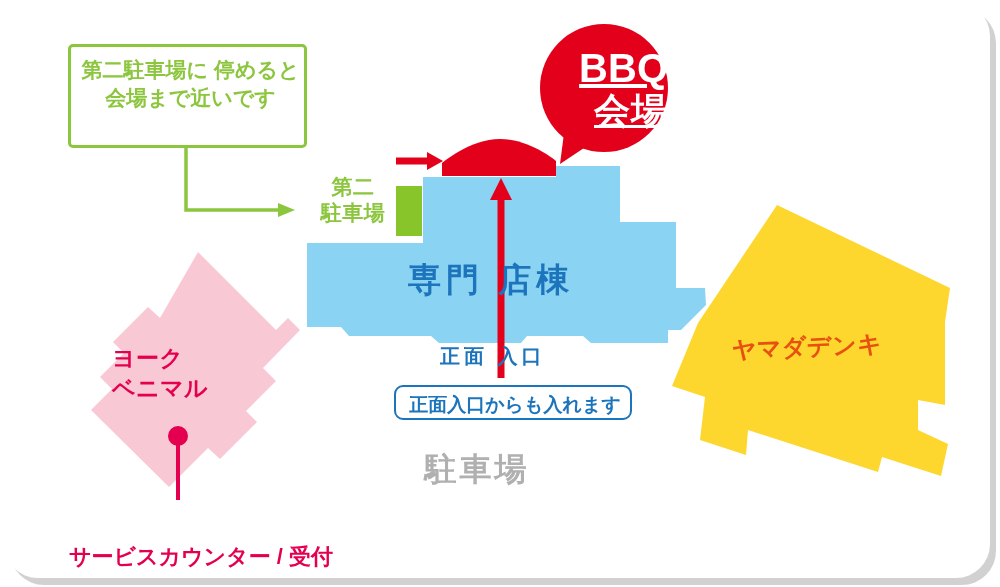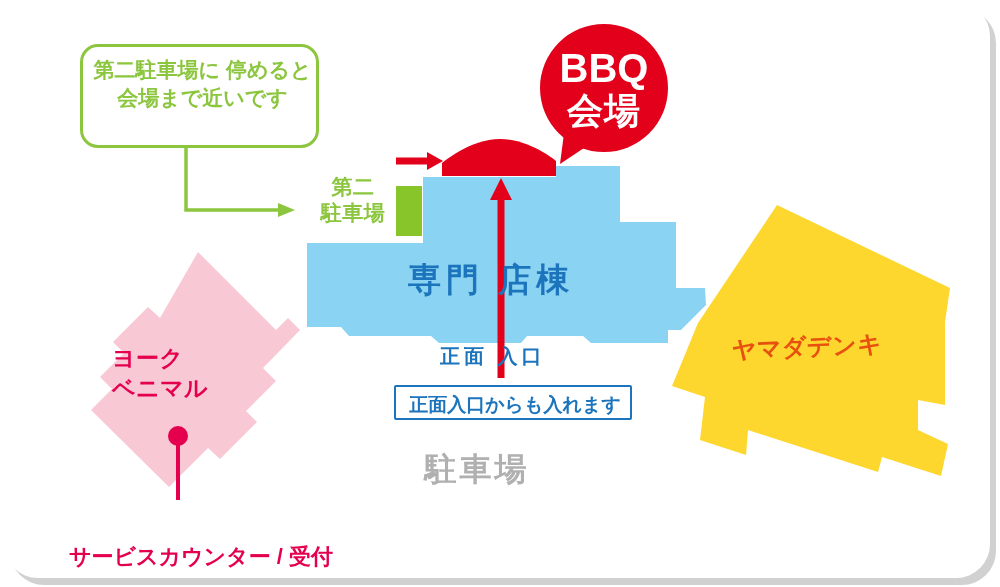--- a/index.html
+++ b/index.html
@@ -44,24 +44,23 @@
     font-weight: bold;
     letter-spacing: 0.5px;
   }
 
   
   #green-callout {
     position: absolute;
     left: 68px; top: 44px;
     width: 239px; height: 104px;
     border: 3px solid #8CC63E;
-    border-radius: 18px;
+    border-radius: 5px;
     background: #ffffff;
     box-sizing: border-box;
-    margin-left: 12px;
   }
   #green-callout-text {
     position: absolute;
     left: 0; top: 9px;
     width: 239px;
     text-align: center;
     color: #8CC63E;
     font-size: 21px;
     font-weight: bold;
     line-height: 1.32;
@@ -72,24 +71,25 @@
     position: absolute;
     left: 540px; top: 24px;
     width: 128px; height: 128px;
     border-radius: 50%;
     background: #E3001B;
   }
   #bbq-text {
     position: absolute;
     left: 0; top: 22px;
     width: 128px;
-    text-align: center;
+    text-align: right;
     color: #ffffff;
     font-weight: bold;
     line-height: 1.12;
+    text-decoration: underline;
   }
   #bbq-line1 { font-size: 40px; letter-spacing: 0px; display: block; }
   #bbq-line2 { font-size: 36px; letter-spacing: 1px; display: block; }
 
   
   #daini-label {
     left: 310px; top: 174px;
     width: 86px;
     text-align: center;
     color: #8CC63E;
@@ -145,21 +145,21 @@
     letter-spacing: 0px;
     margin-top: 40px;
   }
 
   
   #front-note {
     position: absolute;
     left: 394px; top: 385px;
     width: 238px; height: 35px;
     border: 2.5px solid #1C75BC;
-    border-radius: 2px;
+    border-radius: 9px;
     background: #ffffff;
     box-sizing: border-box;
   }
   #front-note-text {
     position: absolute;
     left: 0; top: 5px;
     width: 238px;
     text-align: center;
     color: #1C75BC;
     font-size: 19px;

